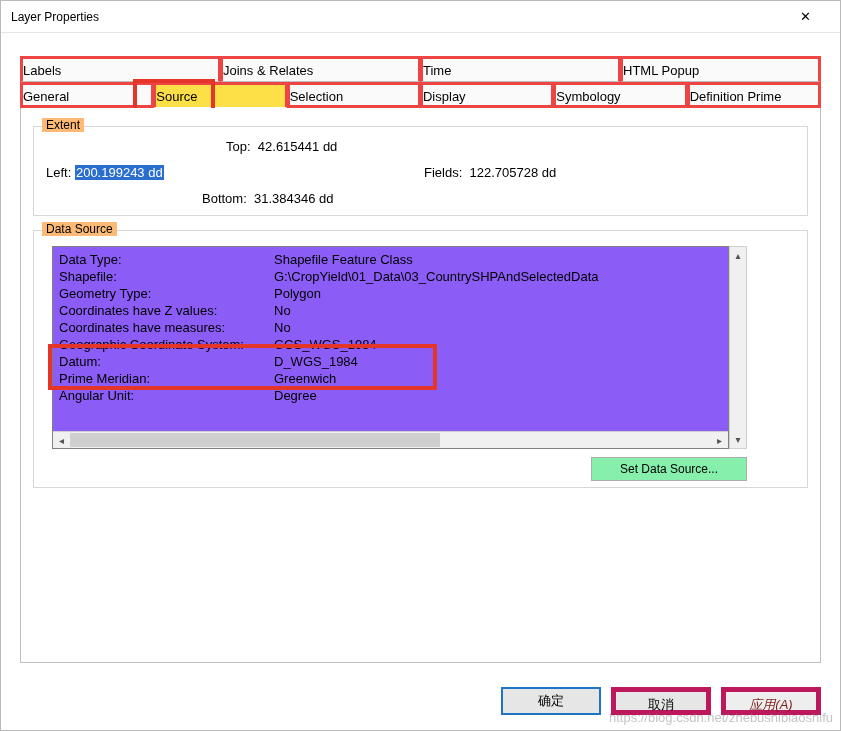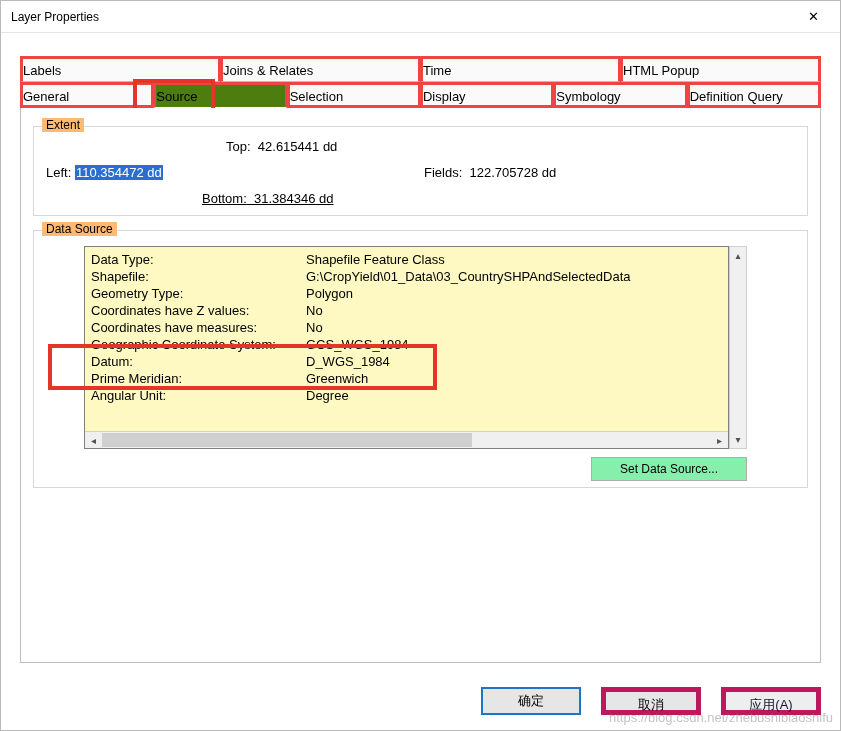--- a/index.html
+++ b/index.html
@@ -18,21 +18,21 @@
     height: 731px;
     border: 1px solid #b9b9b9;
     position: relative;
     background:#fff;
   }
   .titlebar {
     height: 32px;
     display:flex;
     align-items:center;
     justify-content:space-between;
-    padding: 0 4px 0 10px;
+    padding: 0 12px 0 10px;
     border-bottom: 1px solid #e5e5e5;
   }
   .titlebar .title { font-size: 12px; }
   .closebtn {
     width: 45px;
     height: 30px;
     display:flex;
     align-items:center;
     justify-content:center;
     font-size: 13px;
@@ -60,21 +60,21 @@
     font-size: 13px;
     border:3px solid #ef4444;
     background:#fafafa;
     height:26px;
     line-height:24px;
     margin-left:-1px;
     cursor:default;
   }
   .tabrow .tab:first-child { margin-left:0; }
   .tab.active {
-    background:#4d7c0f;
+    background:#fde047;
     border-bottom:1px solid #fff;
   }
   .tabrow1 .tab { border-bottom:1px solid #bdbdbd;}
   .tabbody {
     border:1px solid #bdbdbd;
     border-top:none;
     position:absolute;
     top:52px;
     left:0; right:0;
     height: 555px;
@@ -108,22 +108,21 @@
     padding:0 1px;
   }
   .ds-box {
     left:12px; right:12px; top:122px; height:258px;
   }
   .ds-inner {
     position:absolute;
     left:18px; top:15px; right:78px; bottom:38px;
     border:1px solid #808080;
     overflow:hidden;
-    background:#fef9c3;
-    margin-left:32px;
+    background:#8b5cf6;
   }
   .ds-content {
     position:absolute;
     left:6px; top:4px; right:0;
     font-size:13px;
     line-height:17px;
     white-space:pre;
   }
   .kv { display:flex; }
   .kv .k { width:215px; }
@@ -173,39 +172,40 @@
     background:#86efac;
     font-size:12px;
     text-align:center;
     line-height:22px;
   }
   
   .bottombar {
     position:absolute;
     bottom:14px; right:18px;
     display:flex;
-    gap:20px;
+    gap:10px;
   }
   .btn {
     width:100px;
     height:28px;
     border:5px solid #be185d;
     background:#e6e6e6;
     font-size:13px;
     line-height:26px;
     text-align:center;
   }
   .btn.default {
     border:2px solid #1e74c6;
     background:#e6e6e6;
     line-height:24px;
   }
   .btn.disabled {
-    color:#0f172a;
+    color:#7f1d1d;
     background:#eeeeee;
+    font-style:italic;
   }
   .watermark {
     position:absolute;
     right:6px;
     bottom:4px;
     font-size:13px;
     color:rgba(120,120,120,0.45);
     pointer-events:none;
   }
 </style>
@@ -228,42 +228,42 @@
         <div class="tab">Joins &amp; Relates</div>
         <div class="tab">Time</div>
         <div class="tab">HTML Popup</div>
       </div>
       <div class="tabrow tabrow2">
         <div class="tab">General</div>
         <div class="tab active">Source</div>
         <div class="tab">Selection</div>
         <div class="tab">Display</div>
         <div class="tab">Symbology</div>
-        <div class="tab">Definition Query</div>
+        <div class="tab">Definition Prime</div>
       </div>
 
       <div class="redbox-tab" style="left:113px; top:23px; width:82px; height:34px;"></div>
 
       <div class="tabbody">
 
         <div class="groupbox extent-box">
           <span class="legend">Extent</span>
           <div class="extent-row" style="left:192px; top:12px;">
             <span>Top:</span>&nbsp;
             <span>42.615441 dd</span>
           </div>
           <div class="extent-row" style="left:12px; top:38px;">
             <span>Left:</span>
-            <span class="sel">110.354472 dd</span>
+            <span class="sel">200.199243 dd</span>
           </div>
           <div class="extent-row" style="left:390px; top:38px;">
             <span>Fields:</span>&nbsp;
             <span>122.705728 dd</span>
           </div>
-          <div class="extent-row" style="left:168px; top:64px;text-decoration:underline;">
+          <div class="extent-row" style="left:168px; top:64px;">
             <span>Bottom:</span>&nbsp;
             <span>31.384346 dd</span>
           </div>
         </div>
 
         <div class="groupbox ds-box">
           <span class="legend">Data Source</span>
 
           <div class="ds-inner">
             <div class="ds-content" id="ds-content"><div class="kv"><span class="k">Data Type:</span><span>Shapefile Feature Class</span></div><div class="kv"><span class="k">Shapefile:</span><span>G:\CropYield\01_Data\03_CountrySHPAndSelectedData</span></div><div class="kv"><span class="k">Geometry Type:</span><span>Polygon</span></div><div class="kv"><span class="k">Coordinates have Z values:</span><span>No</span></div><div class="kv"><span class="k">Coordinates have measures:</span><span>No</span></div><div class="kv"><span class="k"></span><span></span></div><div class="kv"><span class="k">Geographic Coordinate System:</span><span>GCS_WGS_1984</span></div><div class="kv"><span class="k">Datum:</span><span>D_WGS_1984</span></div><div class="kv"><span class="k">Prime Meridian:</span><span>Greenwich</span></div><div class="kv"><span class="k">Angular Unit:</span><span>Degree</span></div></div>

